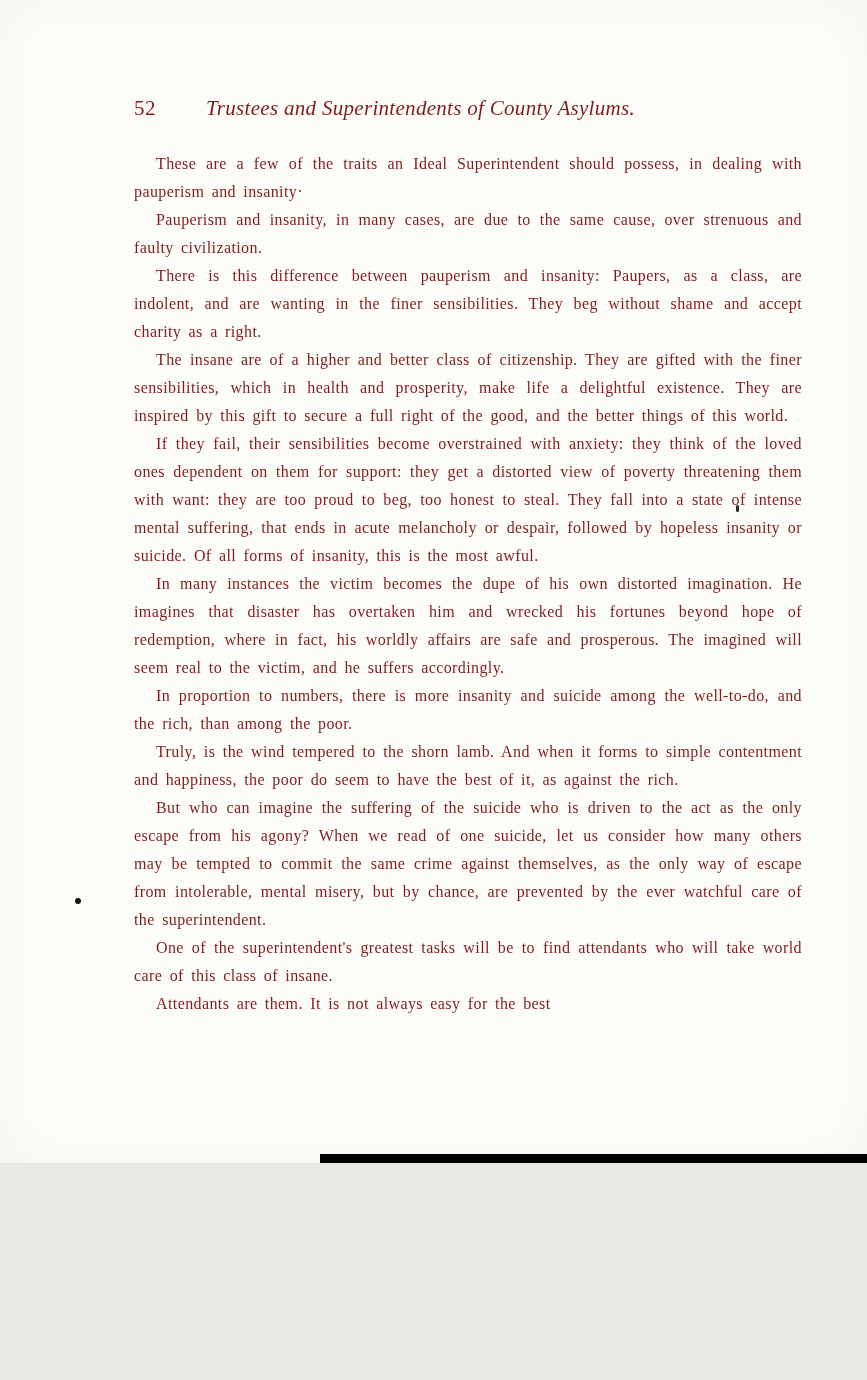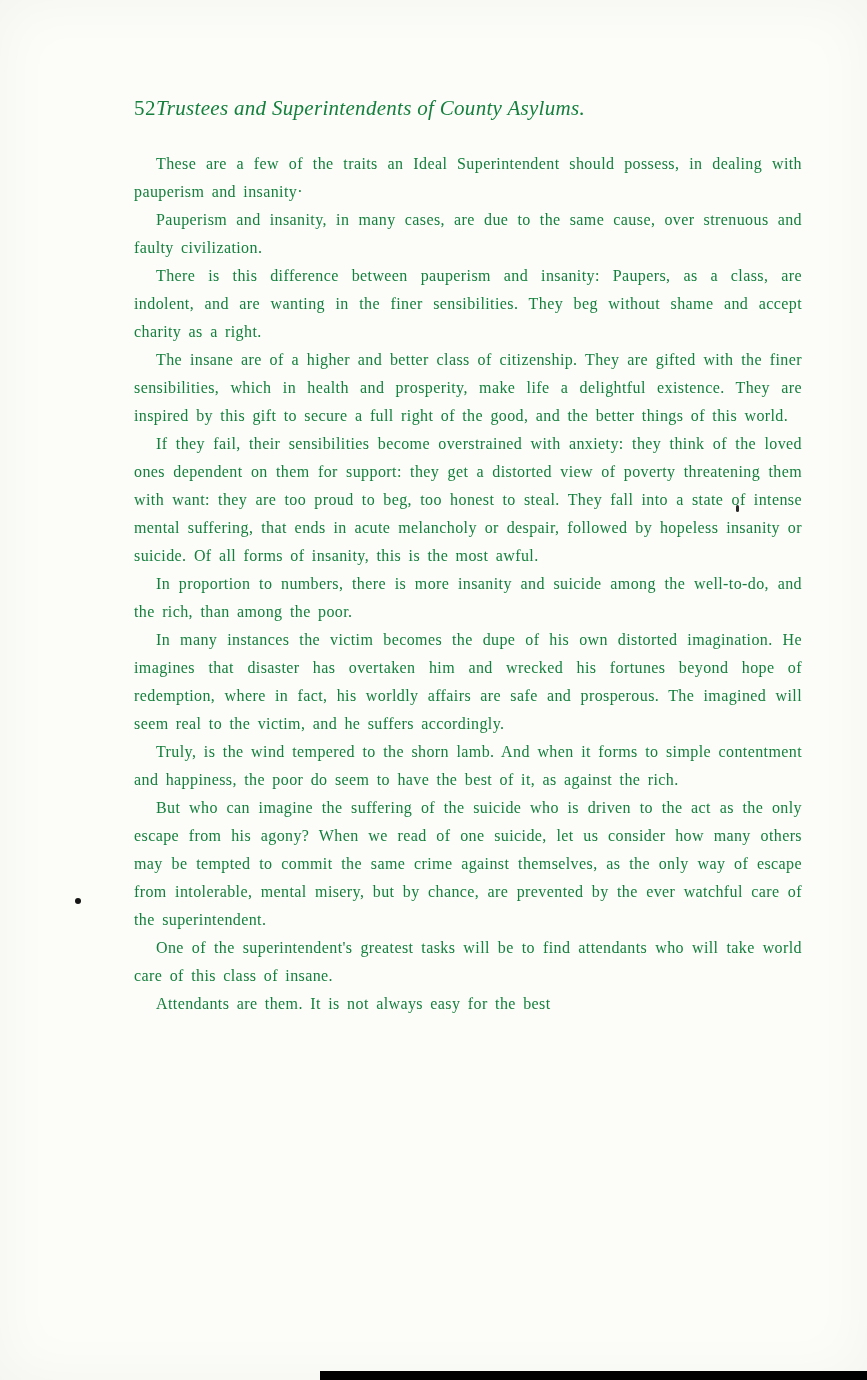--- a/index.html
+++ b/index.html
@@ -3,43 +3,44 @@
 <meta charset="utf-8">
 <style>
   html, body {
     margin: 0;
     padding: 0;
     background: #e9e8e4;
   }
   .page {
     position: relative;
     width: 867px;
-    height: 1380px;
+    height: 1163px;
     margin: 0 auto;
     background: #fcfcf9;
     overflow: hidden;
     font-family: "Liberation Serif", serif;
-    color: #15803d;
+    color: #7f1d1d;
     box-shadow: inset 0 0 60px rgba(0,0,0,0.04);
   }
   .running-header {
     position: absolute;
     top: 96px;
     left: 134px;
     width: 668px;
     display: flex;
     align-items: baseline;
     font-size: 21px;
   }
   .page-number {
     font-style: normal;
     letter-spacing: 0.5px;
   }
   .header-title {
     font-style: italic;
+    margin-left: 50px;
     letter-spacing: 0.3px;
   }
   .page-body {
     position: absolute;
     top: 150px;
     left: 134px;
     width: 668px;
     font-size: 16px;
     line-height: 28px;
     text-align: justify;
@@ -86,22 +87,22 @@
     <span class="page-number">52</span>
     <span class="header-title">Trustees and Superintendents of County Asylums.</span>
   </div>
 
   <div class="page-body">
     <p>These are a few of the traits an Ideal Superintendent should possess, in dealing with pauperism and insanity·</p>
     <p>Pauperism and insanity, in many cases, are due to the same cause, over strenuous and faulty civilization.</p>
     <p>There is this difference between pauperism and insanity: Paupers, as a class, are indolent, and are wanting in the finer sensibilities. They beg without shame and accept charity as a right.</p>
     <p>The insane are of a higher and better class of citizenship. They are gifted with the finer sensibilities, which in health and prosperity, make life a delightful existence. They are inspired by this gift to secure a full right of the good, and the better things of this world.</p>
     <p>If they fail, their sensibilities become overstrained with anxiety: they think of the loved ones dependent on them for support: they get a distorted view of poverty threatening them with want: they are too proud to beg, too honest to steal. They fall into a state of intense mental suffering, that ends in acute melancholy or despair, followed by hopeless insanity or suicide. Of all forms of insanity, this is the most awful.</p>
+    <p>In many instances the victim becomes the dupe of his own distorted imagination. He imagines that disaster has overtaken him and wrecked his fortunes beyond hope of redemption, where in fact, his worldly affairs are safe and prosperous. The imagined will seem real to the victim, and he suffers accordingly.</p>
     <p>In proportion to numbers, there is more insanity and suicide among the well-to-do, and the rich, than among the poor.</p>
-    <p>In many instances the victim becomes the dupe of his own distorted imagination. He imagines that disaster has overtaken him and wrecked his fortunes beyond hope of redemption, where in fact, his worldly affairs are safe and prosperous. The imagined will seem real to the victim, and he suffers accordingly.</p>
     <p>Truly, is the wind tempered to the shorn lamb. And when it forms to simple contentment and happiness, the poor do seem to have the best of it, as against the rich.</p>
     <p>But who can imagine the suffering of the suicide who is driven to the act as the only escape from his agony? When we read of one suicide, let us consider how many others may be tempted to commit the same crime against themselves, as the only way of escape from intolerable, mental misery, but by chance, are prevented by the ever watchful care of the superintendent.</p>
     <p>One of the superintendent's greatest tasks will be to find attendants who will take world care of this class of insane.</p>
     <p>Attendants are them. It is not always easy for the best</p>
   </div>
 
   <div class="ink-speck-1"></div>
   <div class="ink-speck-2"></div>
   <div class="scan-artifact-bar"></div>
 

